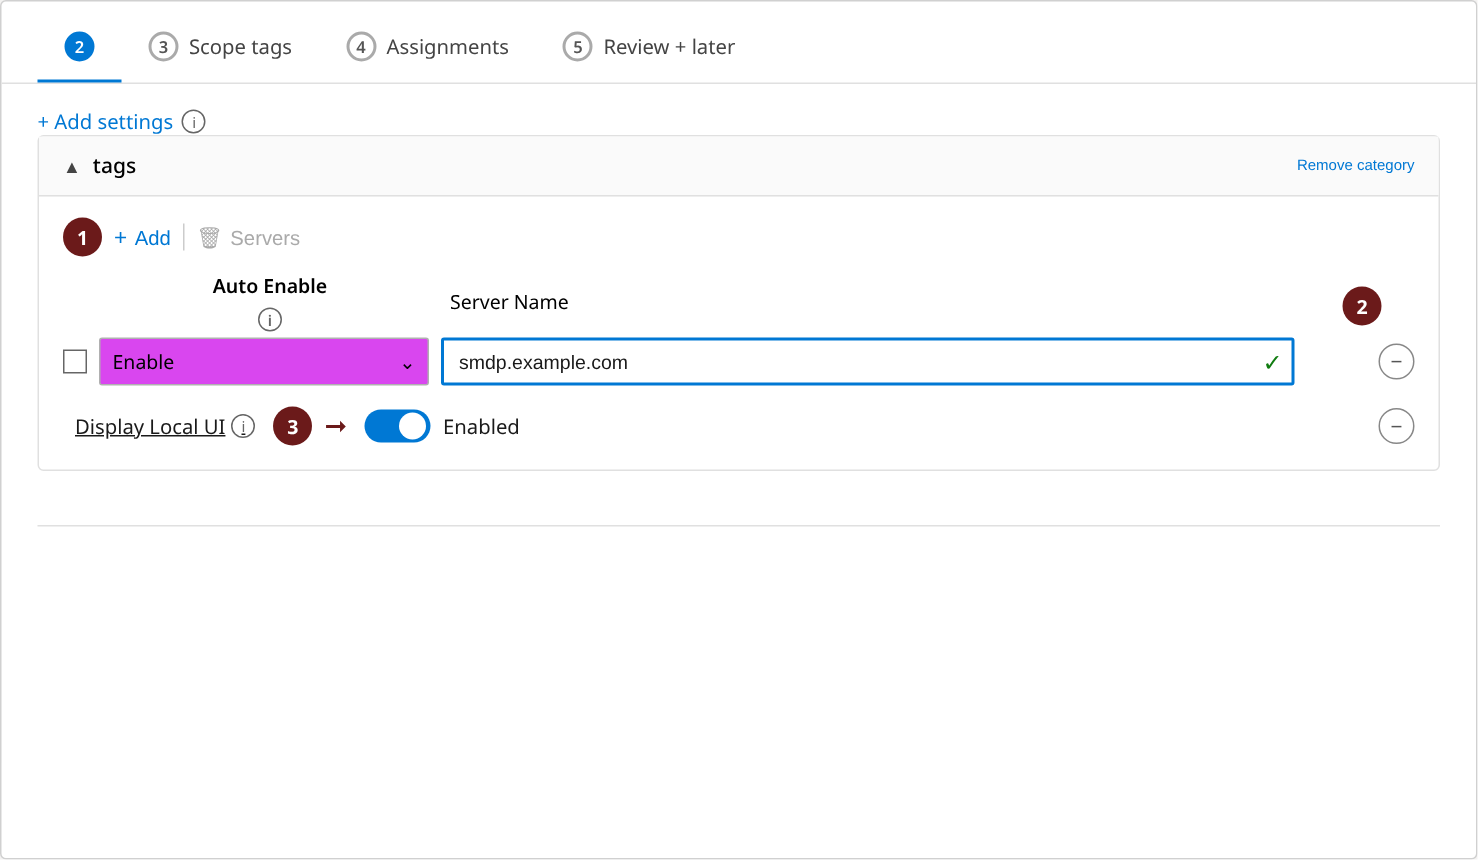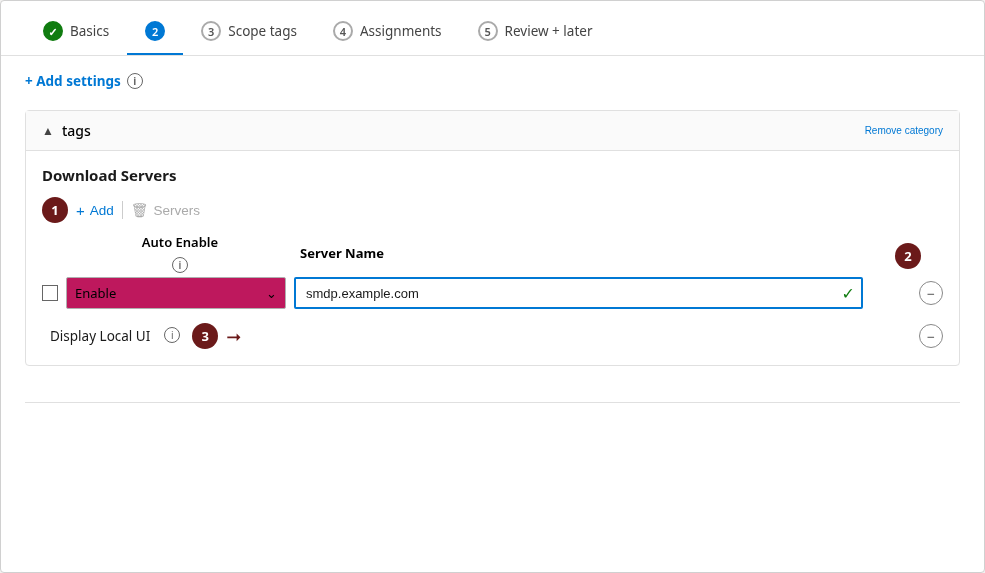--- a/index.html
+++ b/index.html
@@ -97,22 +97,20 @@
     .content {
       padding: 16px 24px 20px 24px;
     }
     .add-settings-link {
       display: flex;
       align-items: center;
       gap: 6px;
       color: #0078d4;
       font-size: 13.5px;
       cursor: pointer;
-      margin-bottom: 20px;
-      font-weight: bold;
     }
     .info-icon {
       display: inline-flex;
       align-items: center;
       justify-content: center;
       width: 16px;
       height: 16px;
       border-radius: 50%;
       border: 1.5px solid #666;
       font-size: 10px;
@@ -185,40 +183,40 @@
       font-size: 13px;
       font-weight: 600;
       display: flex;
       align-items: center;
       gap: 6px;
       flex-direction: column;
     }
     .col-server-name {
       flex: 1;
       font-size: 13px;
-      font-weight: 700;
+      font-weight: 400;
     }
     .row-checkbox {
       width: 16px;
       height: 16px;
       border: 1.5px solid #666;
       background: #fff;
       flex-shrink: 0;
     }
     .enable-dropdown {
       width: 220px;
       height: 32px;
       border: 1.5px solid #b0b0b0;
       border-radius: 2px;
       display: flex;
       align-items: center;
       justify-content: space-between;
       padding: 0 8px;
       font-size: 13px;
-      background: #be185d;
+      background: #d946ef;
       cursor: pointer;
     }
     .server-name-input-wrapper {
       flex: 1;
       position: relative;
       text-decoration: underline;
     }
     .server-name-input-wrapper input {
       width: 100%;
       height: 32px;
@@ -254,22 +252,23 @@
       display: flex;
       align-items: center;
       gap: 12px;
       margin-top: 14px;
       padding-left: 8px;
     }
     .display-local-label {
       font-size: 13.5px;
       color: #1a1a1a;
       display: flex;
-      align-items: flex-start;
-      gap: 14px;
+      align-items: center;
+      gap: 4px;
+      text-decoration: underline;
     }
     .toggle-wrapper {
       display: flex;
       align-items: center;
       gap: 8px;
     }
     .toggle {
       width: 44px;
       height: 22px;
       background: #0078d4;
@@ -335,26 +334,20 @@
     }
   </style>
 </head>
 <body>
 
 <div class="window">
 
 
   <div class="tabs-bar">
 
-    <div class="tab completed">
-      <div class="tab-num">
-        
-      </div>
-      <span>Basics</span>
-    </div>
 
     <div class="tab active">
       <div class="tab-num">
         <span class="tab-num-text">2</span>
       </div>
     </div>
 
     <div class="tab">
       <div class="tab-num">
         <span class="tab-num-text">3</span>
@@ -387,21 +380,20 @@
     <div class="category-section">
       <div class="category-header">
         <div class="category-header-left">
           <span class="chevron">▲</span>
           <span>tags</span>
         </div>
         <button class="remove-category-btn">Remove category</button>
       </div>
 
       <div class="category-body">
-        <div class="section-title">Download Servers</div>
 
         <div class="toolbar-row">
           <span class="annotation">1</span>
           <button class="toolbar-btn">
             <span style="font-size:15px;">+</span>
             <span>Add</span>
           </button>
           <div class="divider"></div>
           <button class="toolbar-btn disabled">
             <span style="font-size:14px;">🗑</span>
@@ -437,19 +429,25 @@
         </div>
 
         <div class="display-local-row">
           <span class="display-local-label">
             <span>Display Local UI</span>
             <span class="info-icon">i</span>
           </span>
           <span class="annotation">3</span>
 
           <span style="color:#6b1a1a;font-size:18px;margin-left:-4px;">➞</span>
+          <div class="toggle-wrapper">
+            <div class="toggle">
+              <div class="toggle-thumb"></div>
+            </div>
+            <span class="toggle-label">Enabled</span>
+          </div>
           <div class="display-local-remove">−</div>
         </div>
       </div>
     </div>
   </div>
   <div class="bottom-divider"></div>
 </div>
 
 </body></html>

